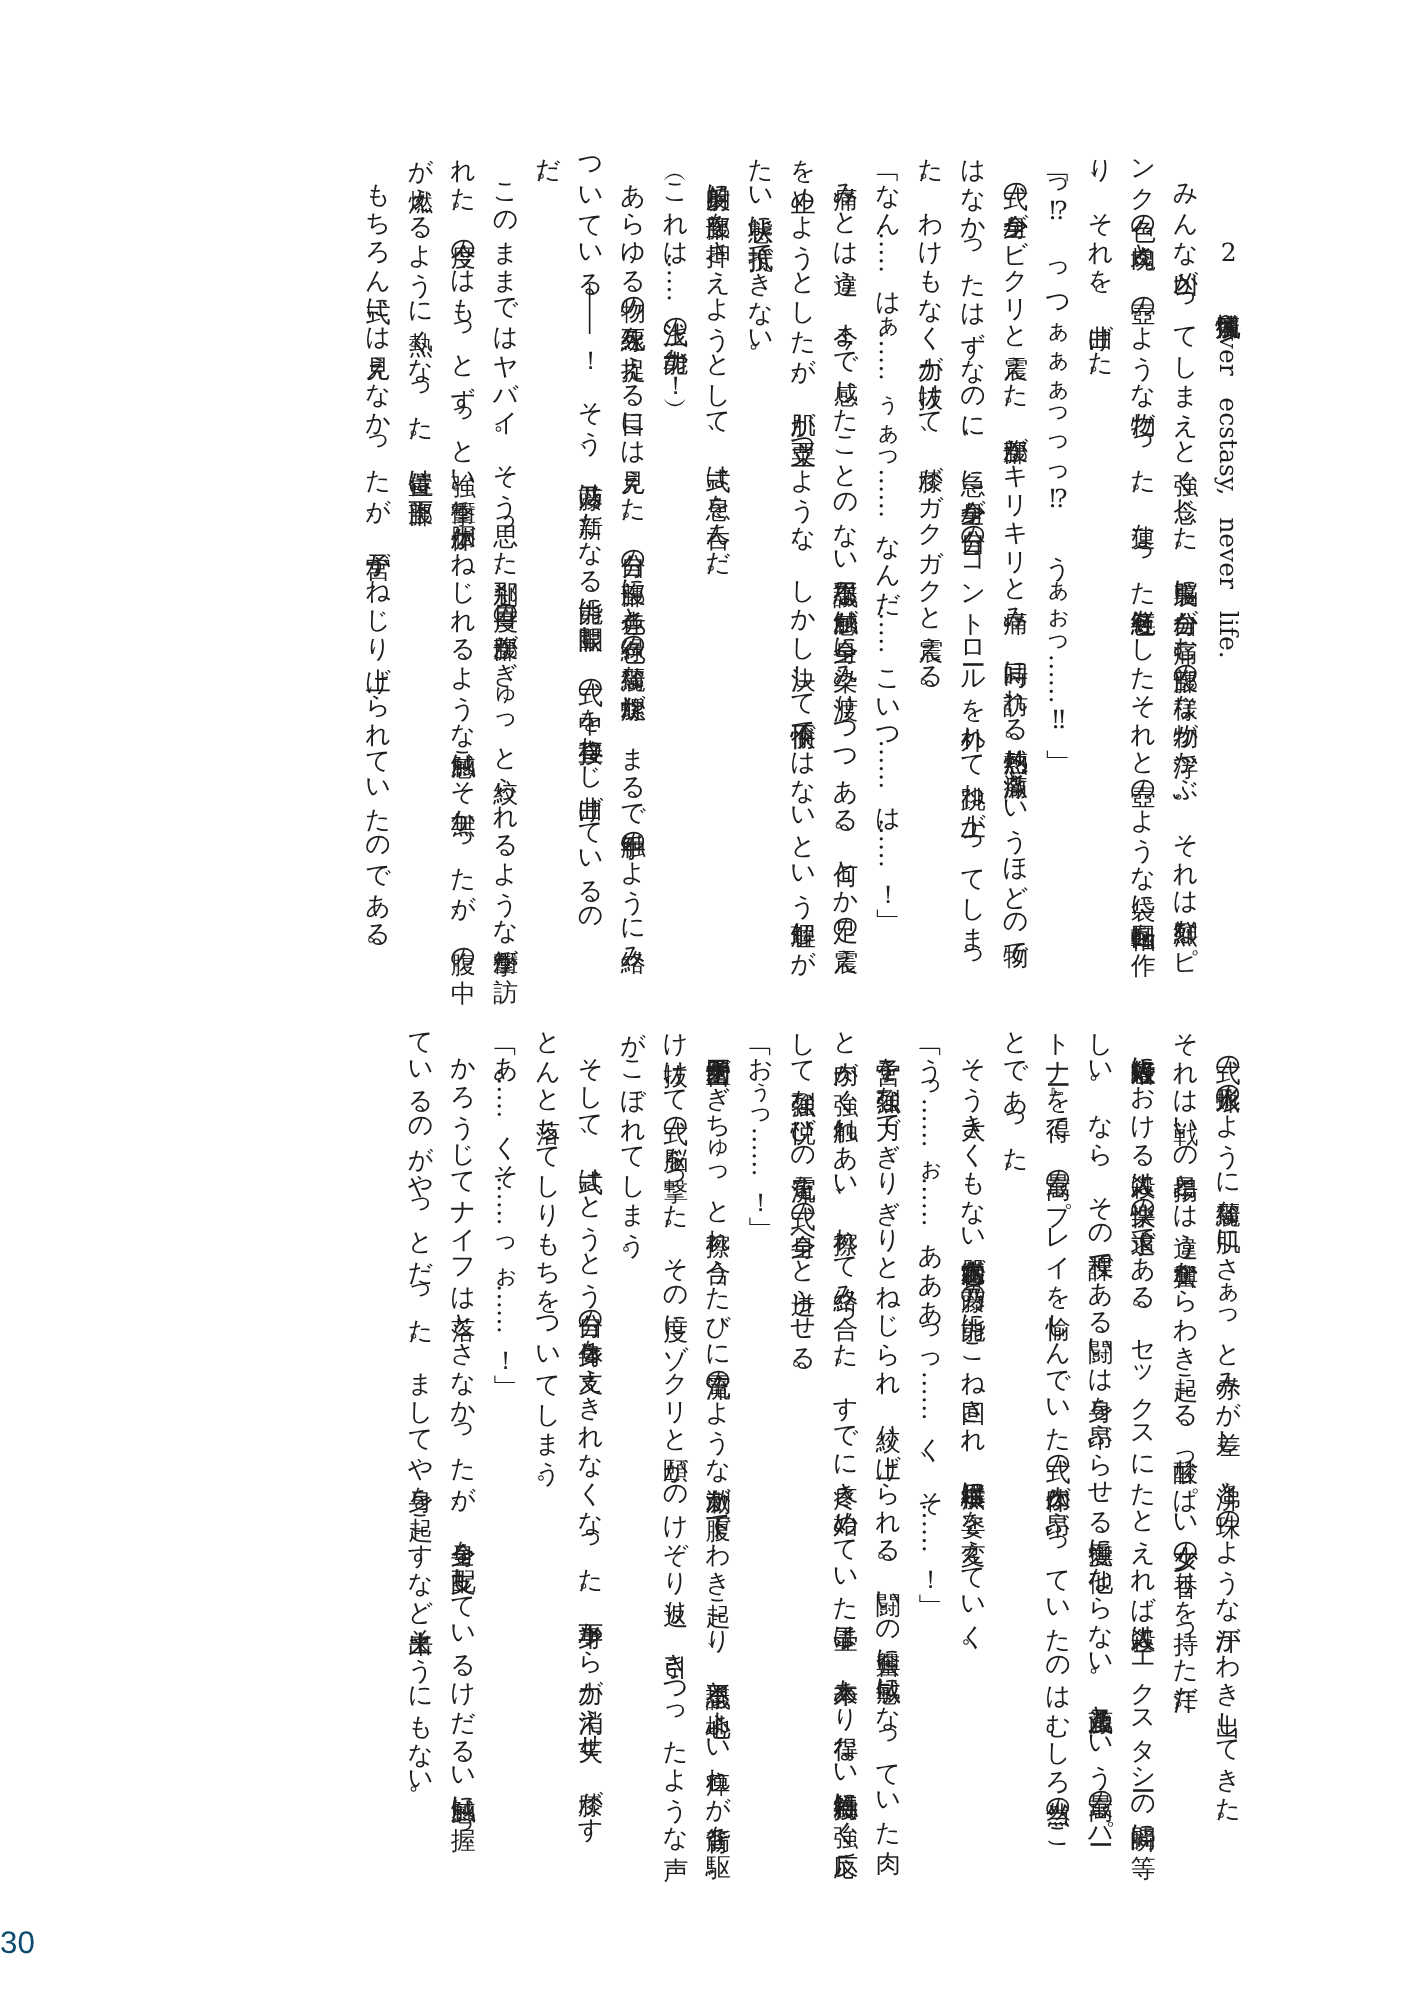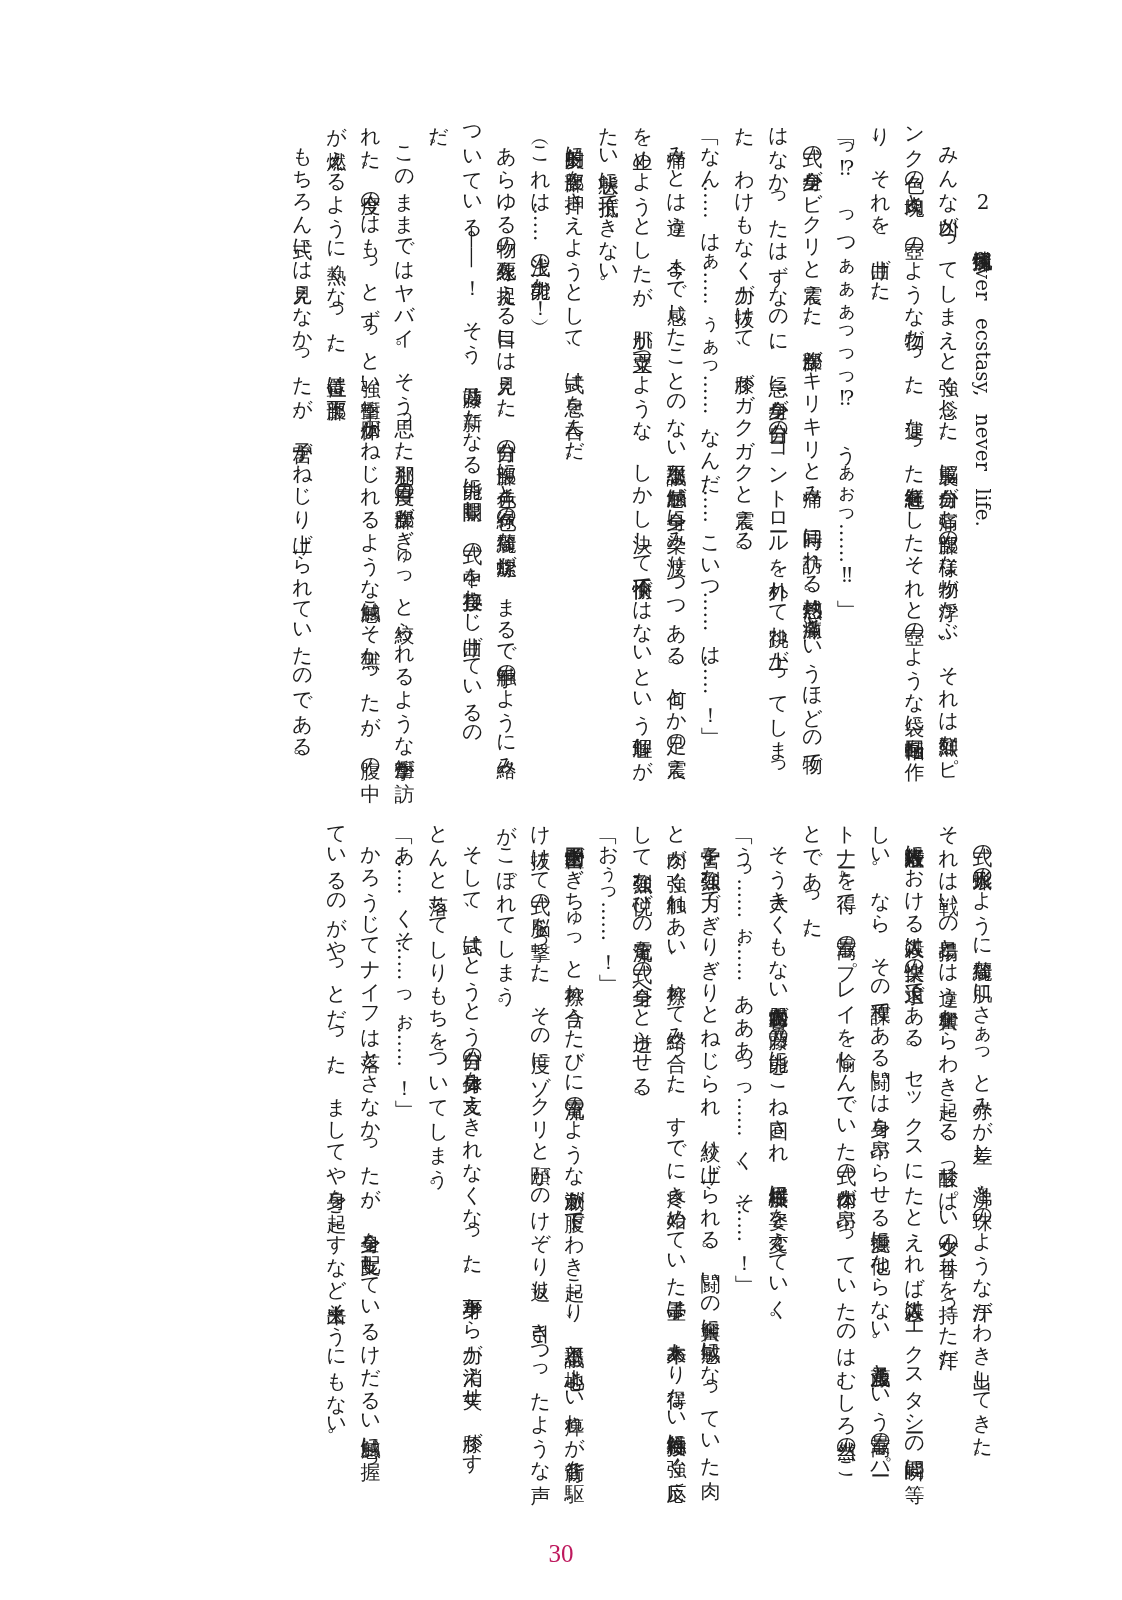--- a/index.html
+++ b/index.html
@@ -57,24 +57,23 @@
   .heading .en {
     margin-top: 21px; 
     word-spacing: 0.55em;
   }
 
   .page-number {
     position: absolute;
     top: 1540px;
     left: 0;
     width: 100%;
-    text-align: center;
-    font-family: Liberation Serif, serif;
+    font-family: Liberation Sans, sans-serif;
     font-size: 25px;
-    color: #be185d;
+    color: #0c4a6e;
   }
 </style>
 </head>
 <body>
 
 <div class="page">
 
   <section class="band band-top">
     <p class="heading"><span class="num">2</span><span class="jp">痛悦残留</span><span class="en">ever ecstasy, never life.</span></p>
     <p>みんな凶がってしまえと強く念じた。脳裏に自分が痛む腹部の様な物が浮かぶ。それは鮮烈なピンク色の肉塊と、壺のような物だった。連なった鮮紅色をしたそれと壺のような袋に回転軸を作り、それを、曲げた。</p>

